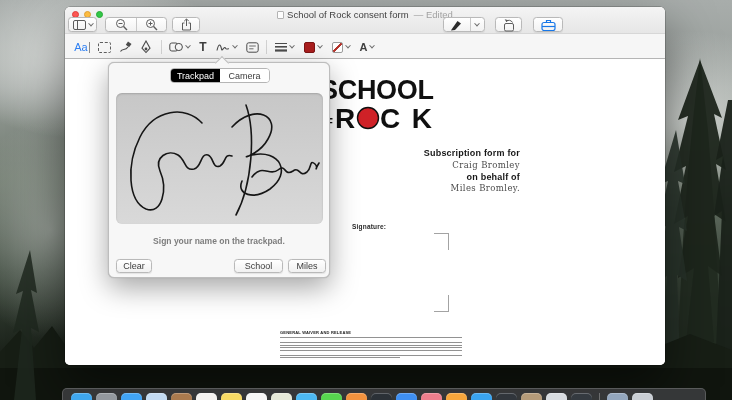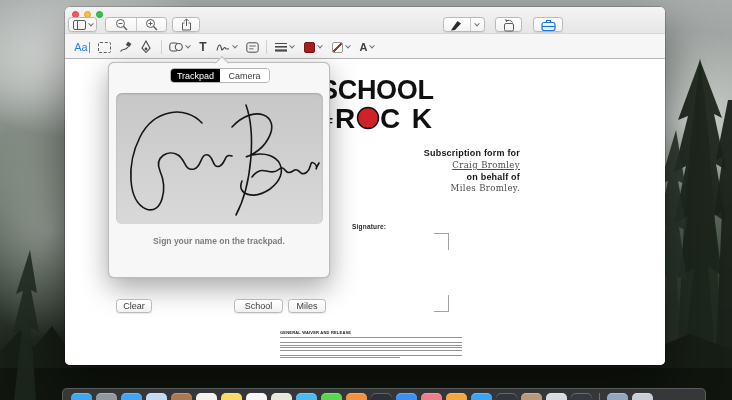--- a/index.html
+++ b/index.html
@@ -99,21 +99,21 @@
   .segmented { position:absolute; left:61px; top:5px; width:100px; height:15px; display:flex;
                border:.5px solid #b5b5b5; border-radius:4px; overflow:hidden; font-size:9px; }
   .segmented .tab { flex:1; display:flex; align-items:center; justify-content:center; background:#fff; color:#3c3c3c; }
   .segmented .tab.sel { background:#000000; color:#fff; }
   .sig-pad { position:absolute; left:7px; top:30px; width:207px; height:131px; border-radius:6px;
              background:linear-gradient(180deg,#c7c7c7,#d9d9d9);
              box-shadow:inset 0 1px 2px rgba(0,0,0,.18); }
   .pop-caption { position:absolute; left:0; top:173px; width:100%; text-align:center; font-size:8.5px; color:#7d7d7d;font-weight:bold; }
   .pbtn { position:absolute; top:196px; height:14px; background:linear-gradient(#fff,#f1f1f1);
           border:.5px solid #b9b9b9; border-radius:3.5px; font-size:9px; color:#3c3c3c;
-          display:flex; align-items:center; justify-content:center; box-shadow:0 .5px 1px rgba(0,0,0,.08);margin-top:40px; }
+          display:flex; align-items:center; justify-content:center; box-shadow:0 .5px 1px rgba(0,0,0,.08); }
 </style>
 </head>
 <body>
 
 <div class="desktop">
   <div class="fog1"></div>
   <div class="fog2"></div>
   <div class="fog3"></div>
   <svg class="trees" width="732" height="400" viewBox="0 0 732 400">
 
@@ -129,20 +129,24 @@
   </svg>
 </div>
 
 <div class="window">
 
   <div class="toolbar">
     <div class="traffic">
       <span class="tl tl-red"></span>
       <span class="tl tl-yellow"></span>
       <span class="tl tl-green"></span>
+    </div>
+    <div class="titlebar">
+      <span class="proxy-icon"></span><span>School of Rock consent form</span>
+      <span class="suffix">&nbsp;<span>— Edited</span></span>
     </div>
 
     <div class="tbtn" style="left:3px; width:29px;">
       <svg class="ic" width="13" height="10" viewBox="0 0 13 10">
         <rect x="0.5" y="0.5" width="12" height="9" rx="1.5" fill="none" stroke="#5c5c5c"></rect>
         <line x1="4.5" y1="0.5" x2="4.5" y2="9.5" stroke="#5c5c5c"></line>
       </svg>
       <span class="chev"></span>
     </div>
 
@@ -276,21 +280,21 @@
       <g font-family="Liberation Sans, sans-serif" font-weight="bold" fill="#101010">
         <text x="2" y="23" font-size="27" lengthAdjust="spellingAndGlyphs" textLength="114">SCHOOL</text>
         <text x="2" y="51" font-size="13" lengthAdjust="spellingAndGlyphs" textLength="13">OF</text>
         <text x="17" y="52" font-size="28" lengthAdjust="spellingAndGlyphs" textLength="21">R</text>
         <circle cx="50" cy="42" r="10.5" fill="#cf2127" stroke="#101010" stroke-width="1.4"></circle>
         <text x="62" y="52" font-size="28" lengthAdjust="spellingAndGlyphs" textLength="52">CK</text>
       </g>
     </svg>
 
     <div class="doc-line doc-bold" style="top:89px;">Subscription form for</div>
-    <div class="doc-line doc-type" style="top:101px;text-decoration:underline;">Craig Bromley</div>
+    <div class="doc-line doc-type" style="top:101px;">Craig Bromley</div>
     <div class="doc-line doc-bold" style="top:113px;">on behalf of</div>
     <div class="doc-line doc-type" style="top:124px;">Miles Bromley.</div>
 
     <div class="sig-label">Signature:</div>
     <div class="bracket-tr"></div>
     <div class="bracket-br"></div>
 
     <div class="fine-print">
       <h5>GENERAL WAIVER AND RELEASE</h5>
       <div class="fine-lines"></div>

